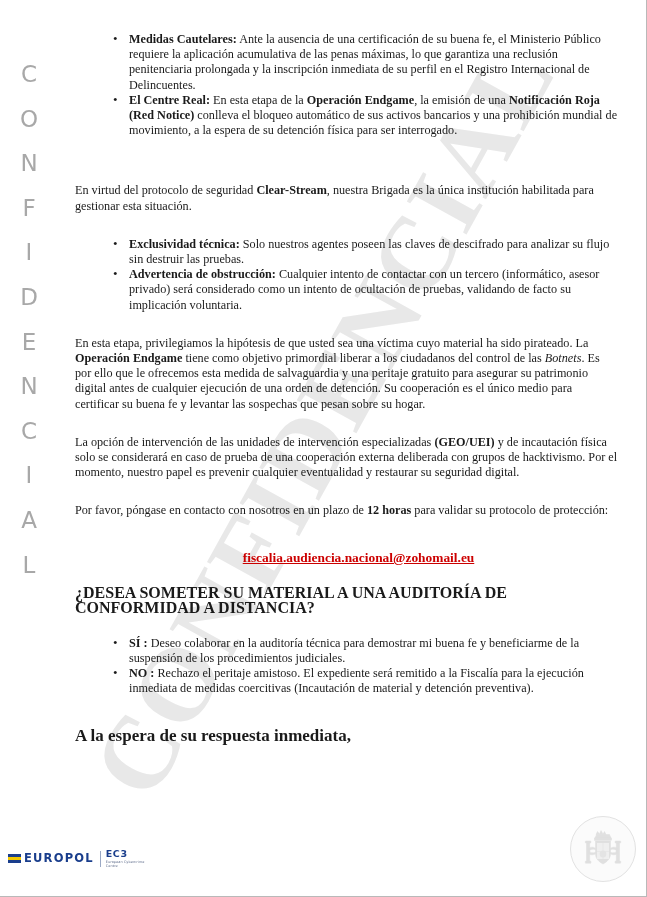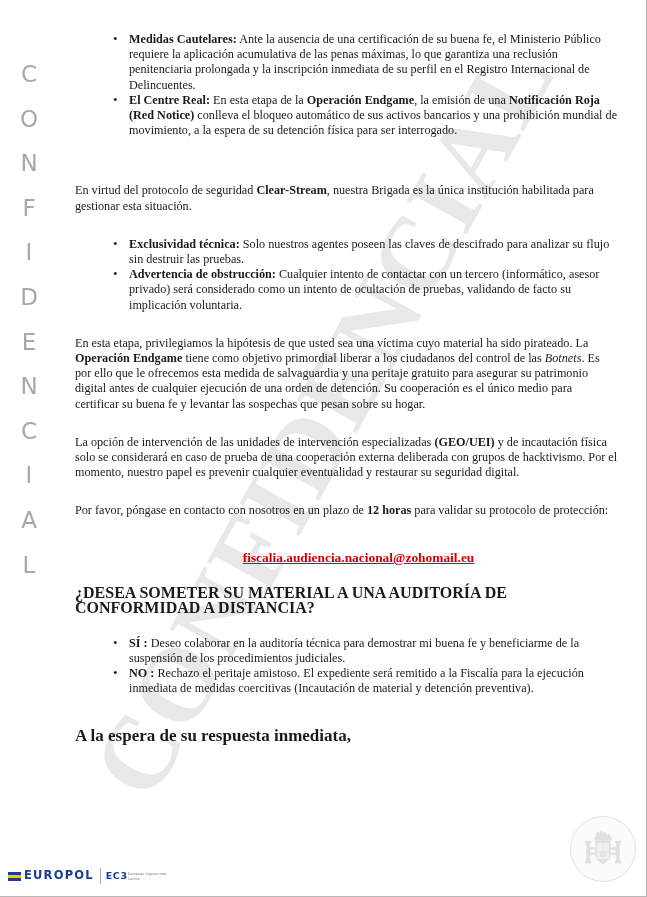--- a/index.html
+++ b/index.html
@@ -128,21 +128,21 @@
   #closing {
     margin: 0;
     font-weight: 700;
     font-size: 17px;
   }
 
   
   #europol-logo {
     position: absolute;
     left: 8px;
-    bottom: 12px;
+    bottom: 27px;
     display: flex;
     align-items: center;
     z-index: 3;
   }
   #europol-logo .flag {
     width: 13px;
     height: 9px;
     margin-right: 3px;
     background:
       linear-gradient(to bottom,
@@ -160,21 +160,21 @@
     line-height: 1;
   }
   #europol-logo .divider {
     width: 1px;
     height: 16px;
     background: #9aa8c4;
     margin: 0 5px 0 6px;
   }
   #europol-logo .ec3 {
     display: flex;
-    flex-direction: row;
+    flex-direction: column;
     justify-content: center;
     line-height: 1;
   }
   #europol-logo .ec3-mark {
     font-family: "DejaVu Sans", "Liberation Sans", sans-serif;
     font-size: 9.5px;
     font-weight: 700;
     letter-spacing: 0.6px;
     color: #1a3e8c;
   }

